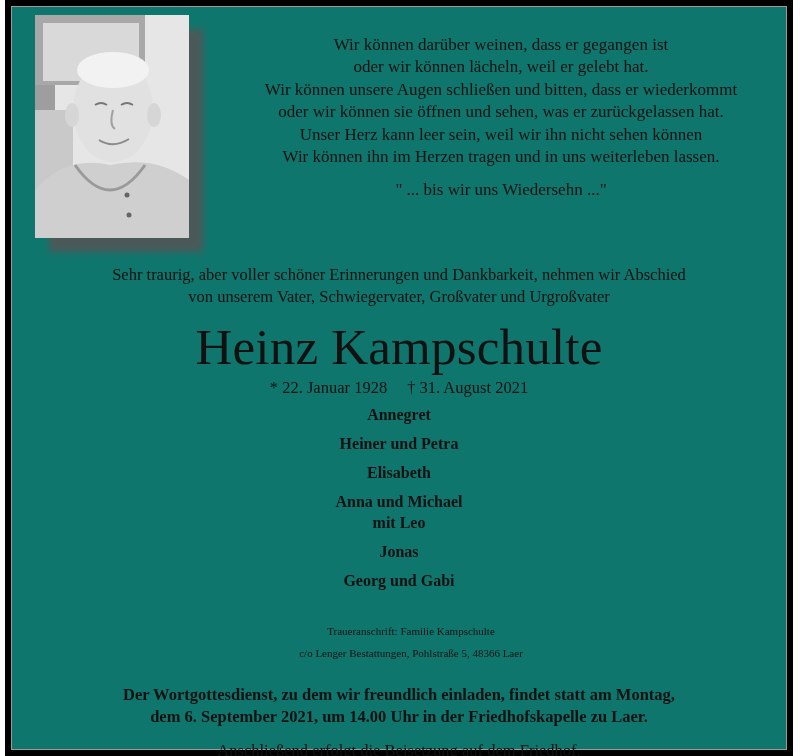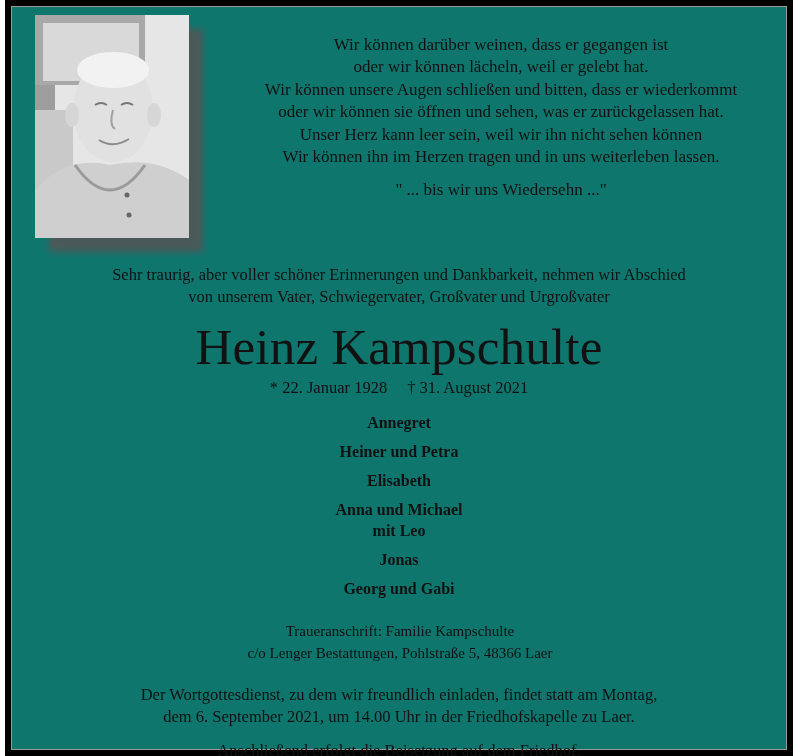--- a/index.html
+++ b/index.html
@@ -21,29 +21,29 @@
     .poem .quote { display: block; margin-top: 11px; }
     .intro { position: absolute; left: 0; top: 258px; width: 776px; text-align: center;
              font-size: 16.5px; line-height: 22px; }
     .intro .line { display: block; white-space: nowrap; }
     .name { position: absolute; left: 0; top: 318px; width: 776px; text-align: center;
             font-size: 51px; line-height: 46px; letter-spacing: 0.2px; }
     .dates { position: absolute; left: 0; top: 372px; width: 776px; text-align: center;
              font-size: 16.5px; line-height: 20px; }
     .dates .sep { display: inline-block; width: 20px; }
     .mourners { position: absolute; left: 0; top: 398px; width: 776px; text-align: center;
-                font-weight: bold; font-size: 16px; line-height: 21px; margin-top: 8px; }
+                font-weight: bold; font-size: 16px; line-height: 21px; }
     .mourner-group { display: block; margin-bottom: 8px; }
     .mourner-group .line { display: block; }
-    .address { position: absolute; left: 1px; top: 614px; width: 776px; text-align: center;
-               font-size: 15px; line-height: 22px; }
+    .address { position: absolute; left: 12px; top: 614px; width: 776px; text-align: center;
+               font-size: 11px; line-height: 22px; }
     .address .line { display: block; }
     .service { position: absolute; left: 0; top: 678px; width: 776px; text-align: center;
                font-size: 16.5px; line-height: 22px; }
-    .service .line { display: block; white-space: nowrap; }
+    .service .line { display: block; white-space: nowrap; font-weight: bold; }
     .service .after { display: block; margin-top: 12px; }
   </style>
 </head>
 <body>
 
 <div class="frame">
   <div class="frame-inner-line"></div>
 
   <div class="photo-wrap">
     <div class="photo-shadow"></div>

